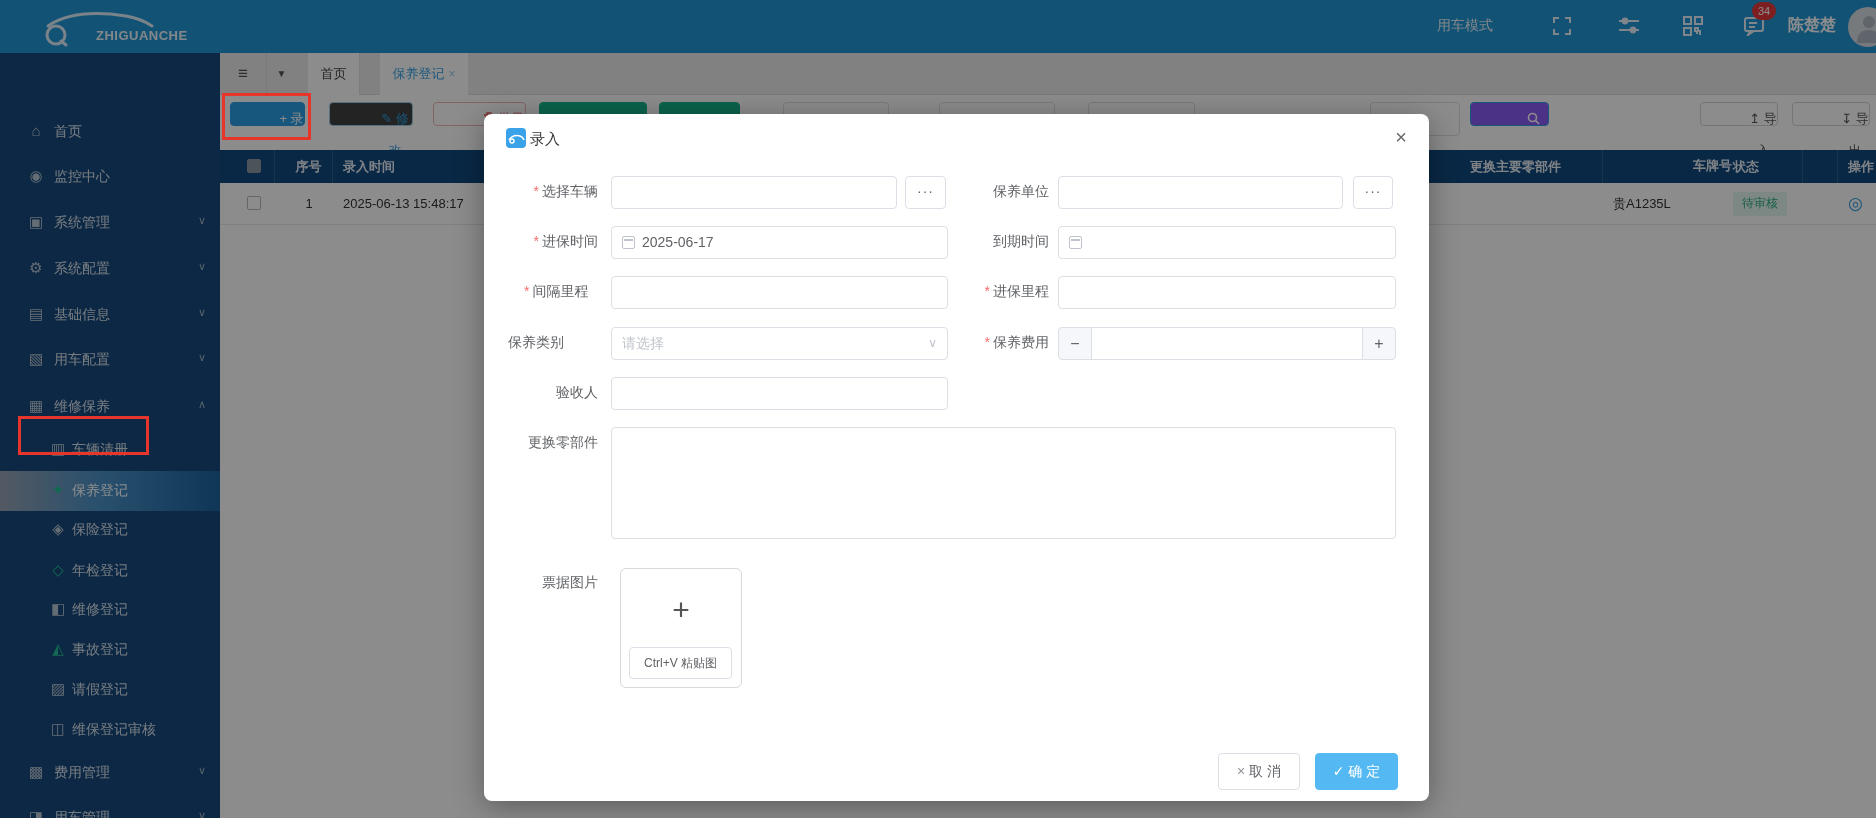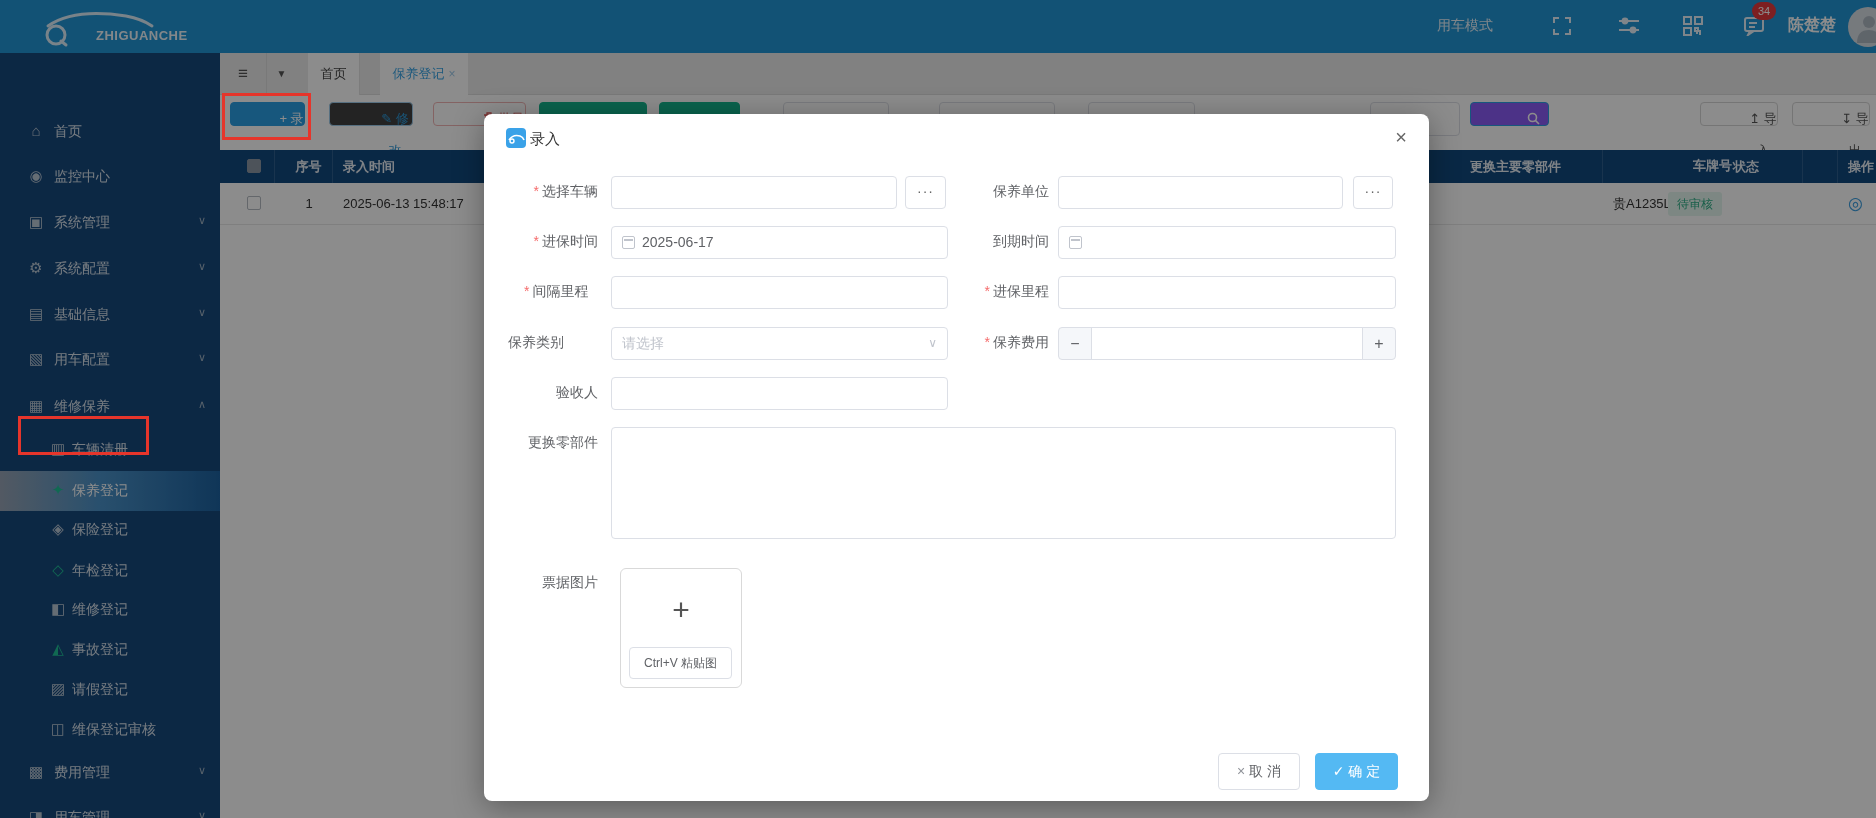--- a/index.html
+++ b/index.html
@@ -287,21 +287,21 @@
         <div class="th" style="left: 1618px; width: 60px;">操作</div>
       </div>
     <div id="trow">
         <div class="td" style="left: 14px; width: 41px;">
           <span class="cb" style="left:13px;top:13px"></span>
         </div>
         <div class="td" style="left: 55px; width: 58px; text-align: center;">1</div>
         <div class="td" style="left: 113px; width: 340px;">2025-06-13 15:48:17</div>
         <div class="td" style="left: 1240px; width: 143px;"></div>
         <div class="td" style="left: 1383px; width: 120px;">贵A1235L</div>
-        <div class="td" style="left: 1438px; width: 115px;"><span id="status-badge">待审核</span></div>
+        <div class="td" style="left: 1503px; width: 115px; font-family: Liberation Mono, monospace;"><span id="status-badge">待审核</span></div>
         <div class="td" style="left: 1618px; width: 60px;"><span id="eye-icon">◎</span></div>
       </div>
   </div>
 
   <div id="mask"></div>
 
   <div id="modal">
     <div id="modal-logo">
       <svg width="20" height="20" viewBox="0 0 20 20">
         <path d="M3 12 Q7 6 14 8 Q17 9 18 12" fill="none" stroke="#fff" stroke-width="1.6"></path>

